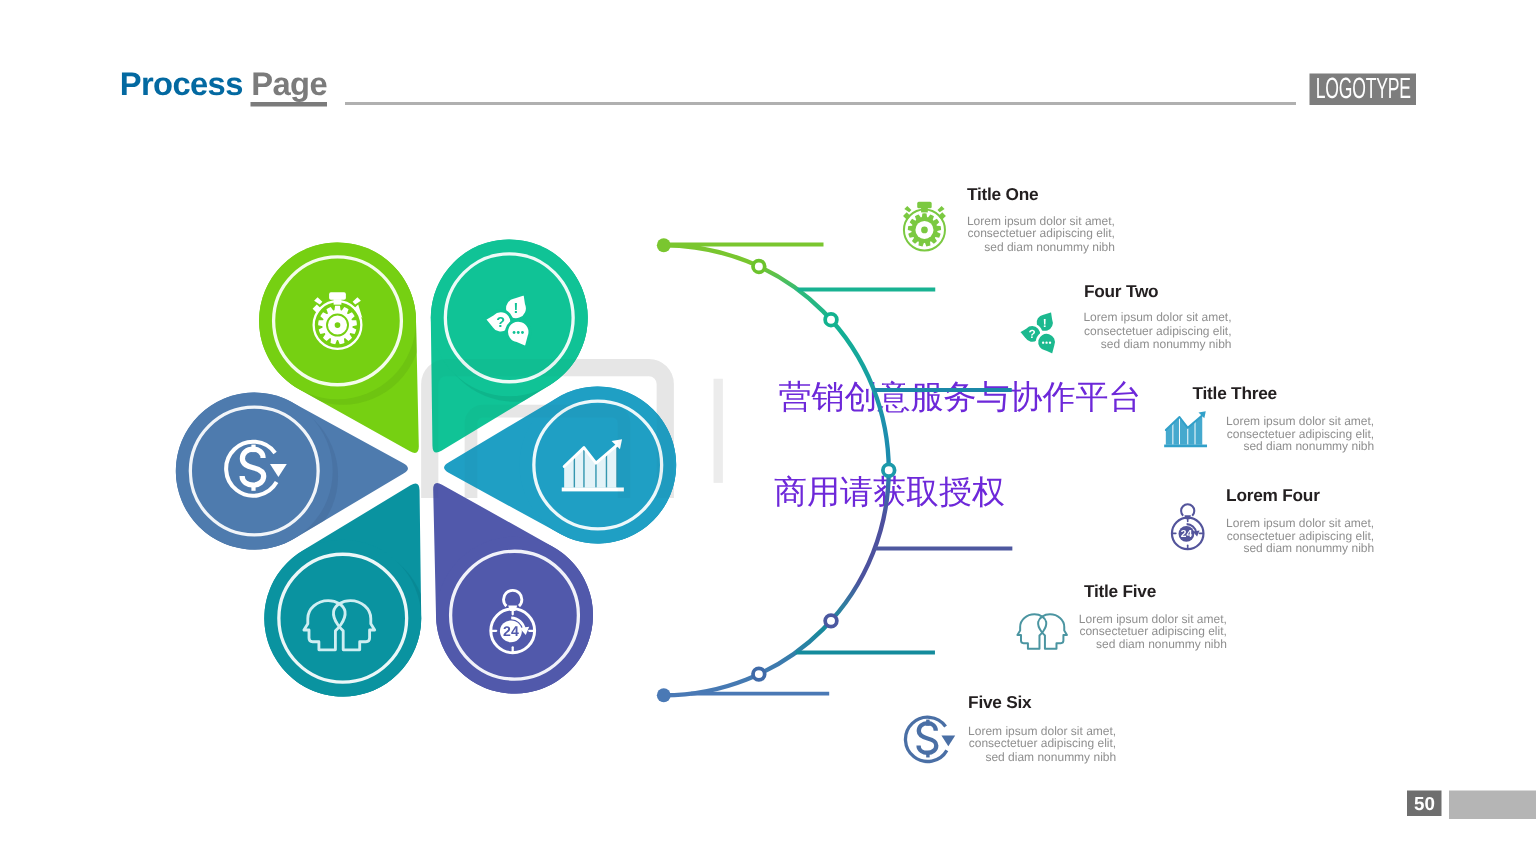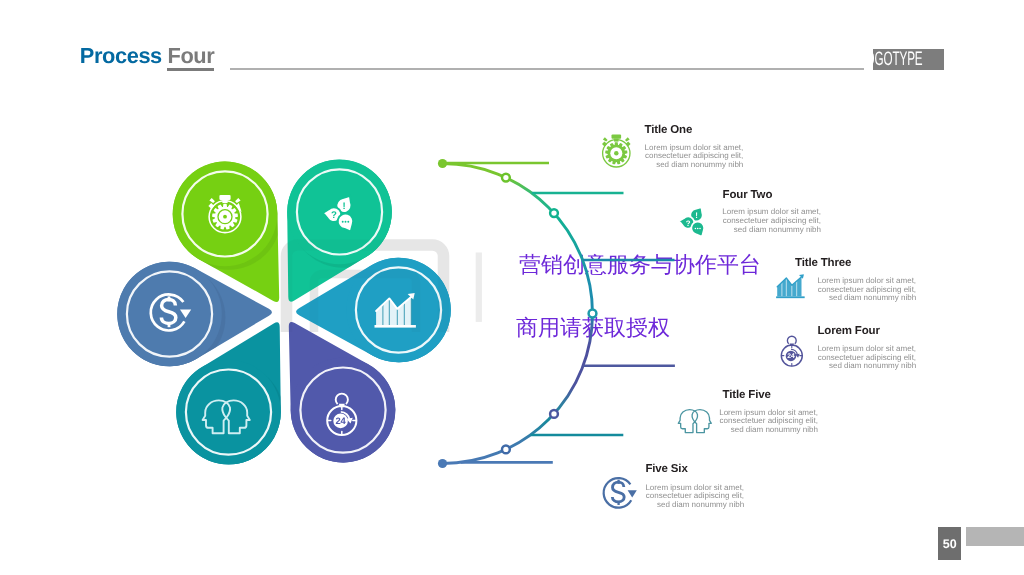--- a/index.html
+++ b/index.html
@@ -9,25 +9,25 @@
   #stage{position:absolute;left:0;top:0;width:1024px;height:575px;background:#fff;}
   svg.layer{position:absolute;left:0;top:0;width:1024px;height:575px;}
 
   
   .hdr-title{position:absolute;left:79.8px;top:45.4px;font-size:21.8px;font-weight:bold;letter-spacing:-0.4px;line-height:21px;}
   .hdr-light{color:#0369a1;}
   .hdr-dark{color:#7b7b7b;position:relative;}
   .hdr-dark::after{content:"";position:absolute;left:0;right:0;bottom:-2.9px;height:3px;background:#7b7b7b;}
   .hdr-rule{position:absolute;left:229.5px;top:67.6px;width:634.5px;height:2.6px;background:#b0b0b0;}
   .logo-box{position:absolute;left:872.9px;top:49.3px;width:71.2px;height:21px;background:#7d7d7d;
-     display:flex;align-items:center;justify-content:flex-end;}
+     display:flex;align-items:center;justify-content:center;}
   .logo-box span{display:block;color:#fff;font-size:19.5px;line-height:19.5px;
      letter-spacing:-0.2px;transform:scaleX(0.60);white-space:nowrap;
      font-family:"Liberation Sans",sans-serif;}
-  .pagenum{position:absolute;left:938.1px;top:527.3px;width:23.1px;height:33px;background:#6e6e6e;
+  .pagenum{position:absolute;left:938.1px;top:527.3px;width:23.1px;height:17px;background:#6e6e6e;
      display:flex;align-items:center;justify-content:center;}
   .pagenum span{display:block;color:#fff;font-size:12.5px;font-weight:bold;line-height:12.5px;letter-spacing:0px;}
   .pagebar{position:absolute;left:966px;top:527.3px;width:58px;height:19.1px;background:#b5b5b5;}
 
   
   .wm-text{position:absolute;color:#6d28d9;font-size:22px;letter-spacing:0px;white-space:nowrap;
            font-family:"Liberation Sans",sans-serif;font-weight:400;line-height:27.5px;}
   .wm1{left:519px;top:251px;}
   .wm2{left:516px;top:298px;margin-top:16px;}
 
@@ -350,21 +350,21 @@
   </div>
   <div class="tb" style="left:645.4px;top:464.3px">
     <div class="ttl">Five Six</div>
   </div>
   <div class="tb" style="left:645.4px;top:483.6px">
     <div class="bdy">Lorem ipsum dolor sit amet,</div>
     <div class="bdy">consectetuer adipiscing elit,</div>
     <div class="bdy">sed diam nonummy nibh</div>
   </div>
 
-  <div class="hdr-title"><span class="hdr-light">Process</span><span class="hdr-sp">&nbsp;</span><span class="hdr-dark">Four</span></div>
+  <div class="hdr-title"><span class="hdr-light">Process</span><span class="hdr-sp">&nbsp;</span><span class="hdr-dark">Page</span></div>
   <div class="hdr-rule"></div>
   <div class="logo-box">
       <span>LOGOTYPE</span>
     </div>
 
   <div class="pagenum">
       <span>50</span>
     </div>
   <div class="pagebar"></div>
 

